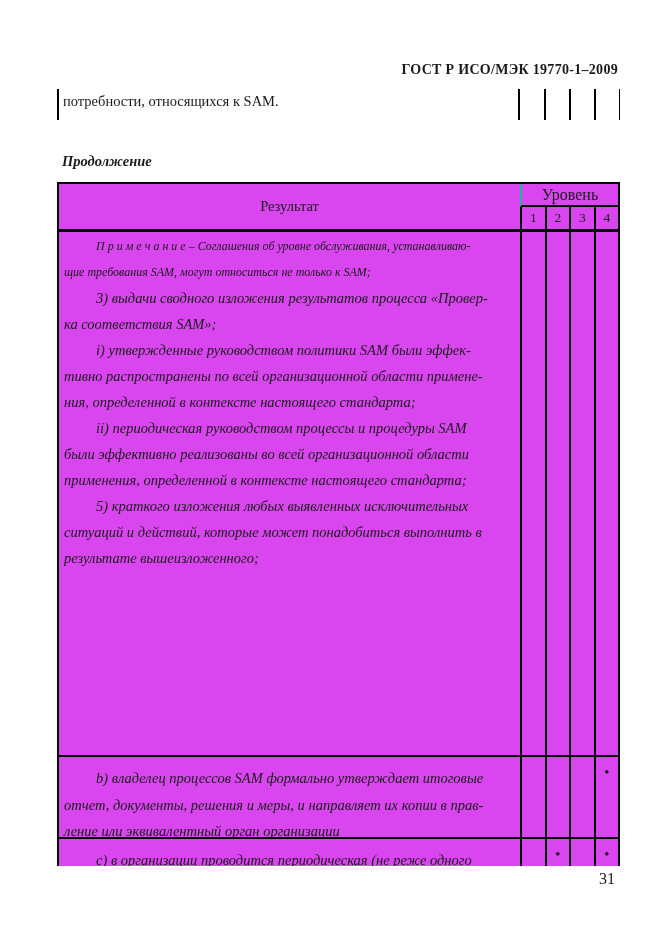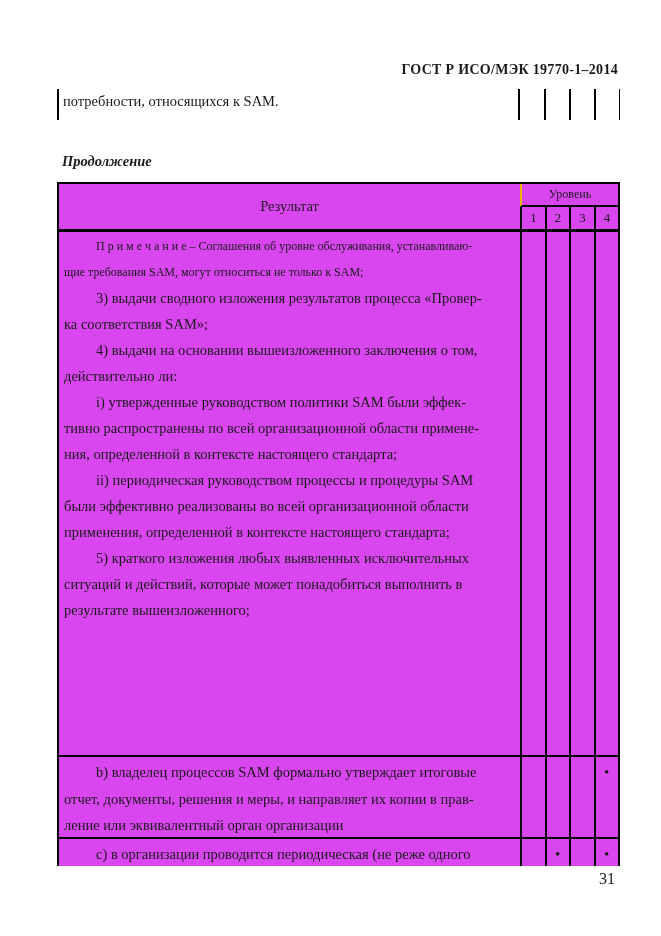--- a/index.html
+++ b/index.html
@@ -55,36 +55,37 @@
     grid-template-rows:23px 22px;
     border-bottom:3px solid #000;
   }
   .result-header{
     grid-row:1/3;grid-column:1;
     display:flex;align-items:center;justify-content:center;
     font-size:14.5px;
   }
   .level-header{
     grid-row:1;grid-column:2/6;
-    border-left:2px solid #eab308;
+    border-left:2px solid #14b8a6;
     border-bottom:2px solid #000;
     display:flex;align-items:center;justify-content:center;
-    font-size:12px;
+    font-size:16px;
   }
   .level-num{
     grid-row:2;
     border-left:2px solid #000;
     display:flex;align-items:center;justify-content:center;
     font-size:13.5px;
   }
   .trow{
     display:grid;
     grid-template-columns:461px 24.5px 24.5px 24.5px 24.5px;
     border-bottom:2px solid #000;
     box-sizing:border-box;
+    font-style:italic;
   }
   .trow.r1{height:525px;}
   .trow.r2{height:82px;}
   .trow.r3{height:110px;border-bottom:none;}
   .result-cell{
     padding:1px 4px 0 5px;
     overflow:hidden;
   }
   .lcell{
     border-left:2px solid #000;
@@ -95,31 +96,31 @@
     overflow:hidden;
   }
   .para{
     white-space:pre-line;
     text-indent:32px;
     font-size:14.5px;
     line-height:26px;
     text-align:left;
   }
   .para.note{font-size:12px;}
-  .r2 .para,.r3 .para{line-height:26.5px;padding-top:1px;}
+  .r2 .para,.r3 .para{line-height:26.5px;padding-top:7px;}
 
   .page-number{
     top:870px;left:599px;
     font-size:16px;
   }
 </style>
 </head>
 <body>
 
-<div class="abs gost-header">ГОСТ Р ИСО/МЭК 19770-1–2014</div>
+<div class="abs gost-header">ГОСТ Р ИСО/МЭК 19770-1–2009</div>
 
 <div class="abs vbar b0"></div>
 <div class="abs carryover-text">потребности, относящихся к SAM.</div>
 <div class="abs vbar b1"></div>
 <div class="abs vbar b2"></div>
 <div class="abs vbar b3"></div>
 <div class="abs vbar b4"></div>
 <div class="abs vbar b5"></div>
 
 <div class="abs continuation-label">Продолжение</div>
@@ -134,22 +135,20 @@
     <div class="level-num">3</div>
     <div class="level-num">4</div>
   </div>
 
   <div class="trow r1">
     <div class="result-cell">
       <div class="para note">П р и м е ч а н и е  –  Соглашения об уровне обслуживания, устанавливаю-
 щие требования SAM, могут относиться не только к SAM;</div>
       <div class="para">3) выдачи сводного изложения результатов процесса «Провер-
 ка соответствия SAM»;</div>
-      <div class="para">4) выдачи на основании вышеизложенного заключения о том,
-действительно ли:</div>
       <div class="para">i) утвержденные руководством политики SAM были эффек-
 тивно распространены по всей организационной области примене-
 ния, определенной в контексте настоящего стандарта;</div>
       <div class="para">ii) периодическая руководством процессы и процедуры SAM
 были эффективно реализованы во всей организационной области
 применения, определенной в контексте настоящего стандарта;</div>
       <div class="para">5) краткого изложения любых выявленных исключительных
 ситуаций и действий, которые может понадобиться выполнить в
 результате вышеизложенного;</div>
     </div>

